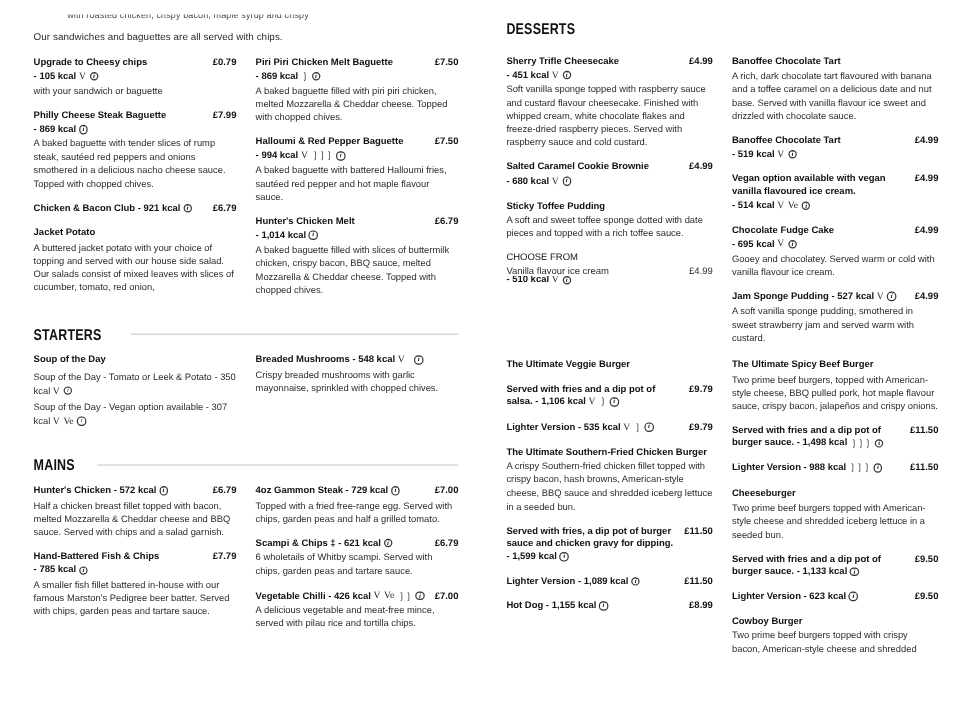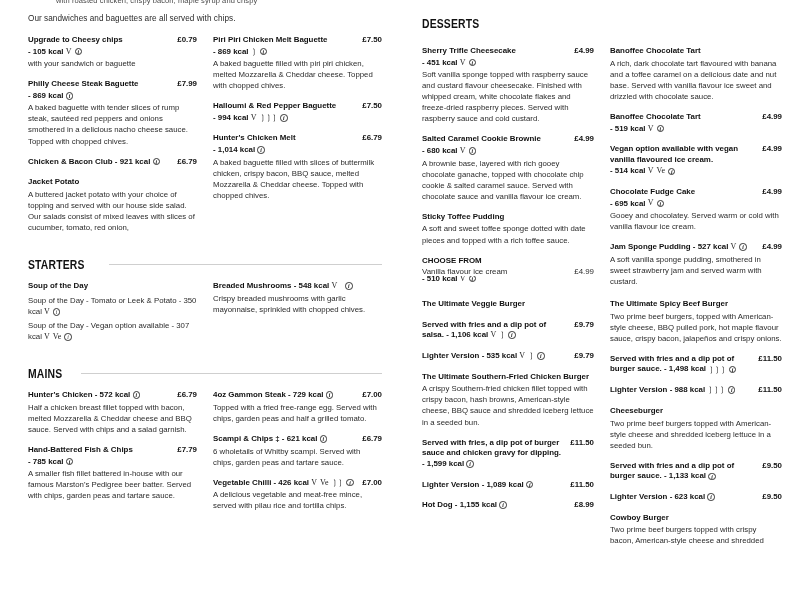--- a/index.html
+++ b/index.html
@@ -5,21 +5,21 @@
   * { box-sizing: border-box; margin: 0; padding: 0; }
   html, body {
     width: 800px; height: 600px;
     background: #ffffff;
     font-family: "Liberation Sans", sans-serif;
     color: #1b1b1b;
     overflow: hidden;
   }
   .page { width: 800px; height: 600px; display: flex; position: relative; overflow: hidden; }
   .panel { width: 400px; height: 600px; position: relative; overflow: hidden; }
-  .panel-inner { padding: 0 18px 0 28px; }
+  .panel-inner { padding: 12px 18px 0 28px; }
   .panel.right .panel-inner { padding: 0 18px 0 22px; margin-top: 16px; }
 
   
   .clipped-top {
     height: 7px; overflow: hidden; margin-left: 28px;
     font-size: 7.5px; color: #4a4a4a; letter-spacing: .1px;
     position: relative;
   }
   .clipped-top span { position: relative; top: -4px; white-space: nowrap; }
 
@@ -53,21 +53,21 @@
     display: flex; justify-content: space-between; align-items: flex-start; gap: 6px;
     color: #111;
   }
   .item-head .nm { flex: 1; }
   .item-head .pr { white-space: nowrap; font-weight: 700; }
   .item-sub {
     font-size: 7.9px; font-weight: 700; line-height: 1.45; color: #111;
   }
   .desc { font-size: 7.8px; line-height: 1.42; color: #2b2b2b; margin-top: 1px; }
 
-  .choose { font-size: 7.9px; font-weight: 700; margin-top: 6px; color:#111; }
+  .choose { font-size: 7.9px; font-weight: 400; margin-top: 6px; color:#111; }
   .choose-row {
     display: flex; justify-content: space-between; gap: 6px;
     font-size: 7.9px; margin-top: 2px; color: #2b2b2b;
   }
 
   .icons { display: inline-flex; gap: 3px; align-items: center; vertical-align: middle; }
   .ic { font-size: 7.4px; line-height: 1; color: #222; font-weight: 400; }
   .ic-v { font-family: "Liberation Serif", serif; font-size: 8px; }
   .ic-info {
     display: inline-block; width: 7.5px; height: 7.5px; border: .7px solid #333;
@@ -149,20 +149,21 @@
             <div class="item">
               <div class="item-head">
                 <span class="nm">Halloumi &amp; Red Pepper Baguette</span>
                 <span class="pr">£7.50</span>
               </div>
               <div class="item-sub">- 994 kcal <span class="icons">
                   <span class="ic ic-v">V</span>
                   <span class="ic ic-chilli">❳❳❳</span>
                   <span class="ic-info">i</span>
                 </span></div>
+              <div class="desc">A baked baguette with battered Halloumi fries, sautéed red pepper and hot maple flavour sauce.</div>
             </div>
             <div class="item">
               <div class="item-head">
                 <span class="nm">Hunter's Chicken Melt</span>
                 <span class="pr">£6.79</span>
               </div>
               <div class="item-sub">- 1,014 kcal <span class="icons">
                   <span class="ic-info">i</span>
                 </span></div>
               <div class="desc">A baked baguette filled with slices of buttermilk chicken, crispy bacon, BBQ sauce, melted Mozzarella &amp; Cheddar cheese. Topped with chopped chives.</div>
@@ -293,21 +294,20 @@
             </div>
             <div class="item">
               <div class="item-head">
                 <span class="nm">Salted Caramel Cookie Brownie</span>
                 <span class="pr">£4.99</span>
               </div>
               <div class="item-sub">- 680 kcal <span class="icons">
                   <span class="ic ic-v">V</span>
                   <span class="ic-info">i</span>
                 </span></div>
-              <div class="desc">A brownie base, layered with rich gooey chocolate ganache, topped with chocolate chip cookie &amp; salted caramel sauce. Served with chocolate sauce and vanilla flavour ice cream.</div>
             </div>
             <div class="item">
               <div class="item-head">
                 <span class="nm">Sticky Toffee Pudding</span>
               </div>
               <div class="desc">A soft and sweet toffee sponge dotted with date pieces and topped with a rich toffee sauce.</div>
             </div>
             <div class="choose">CHOOSE FROM</div>
             <div class="choose-row">
               <span>Vanilla flavour ice cream</span>

